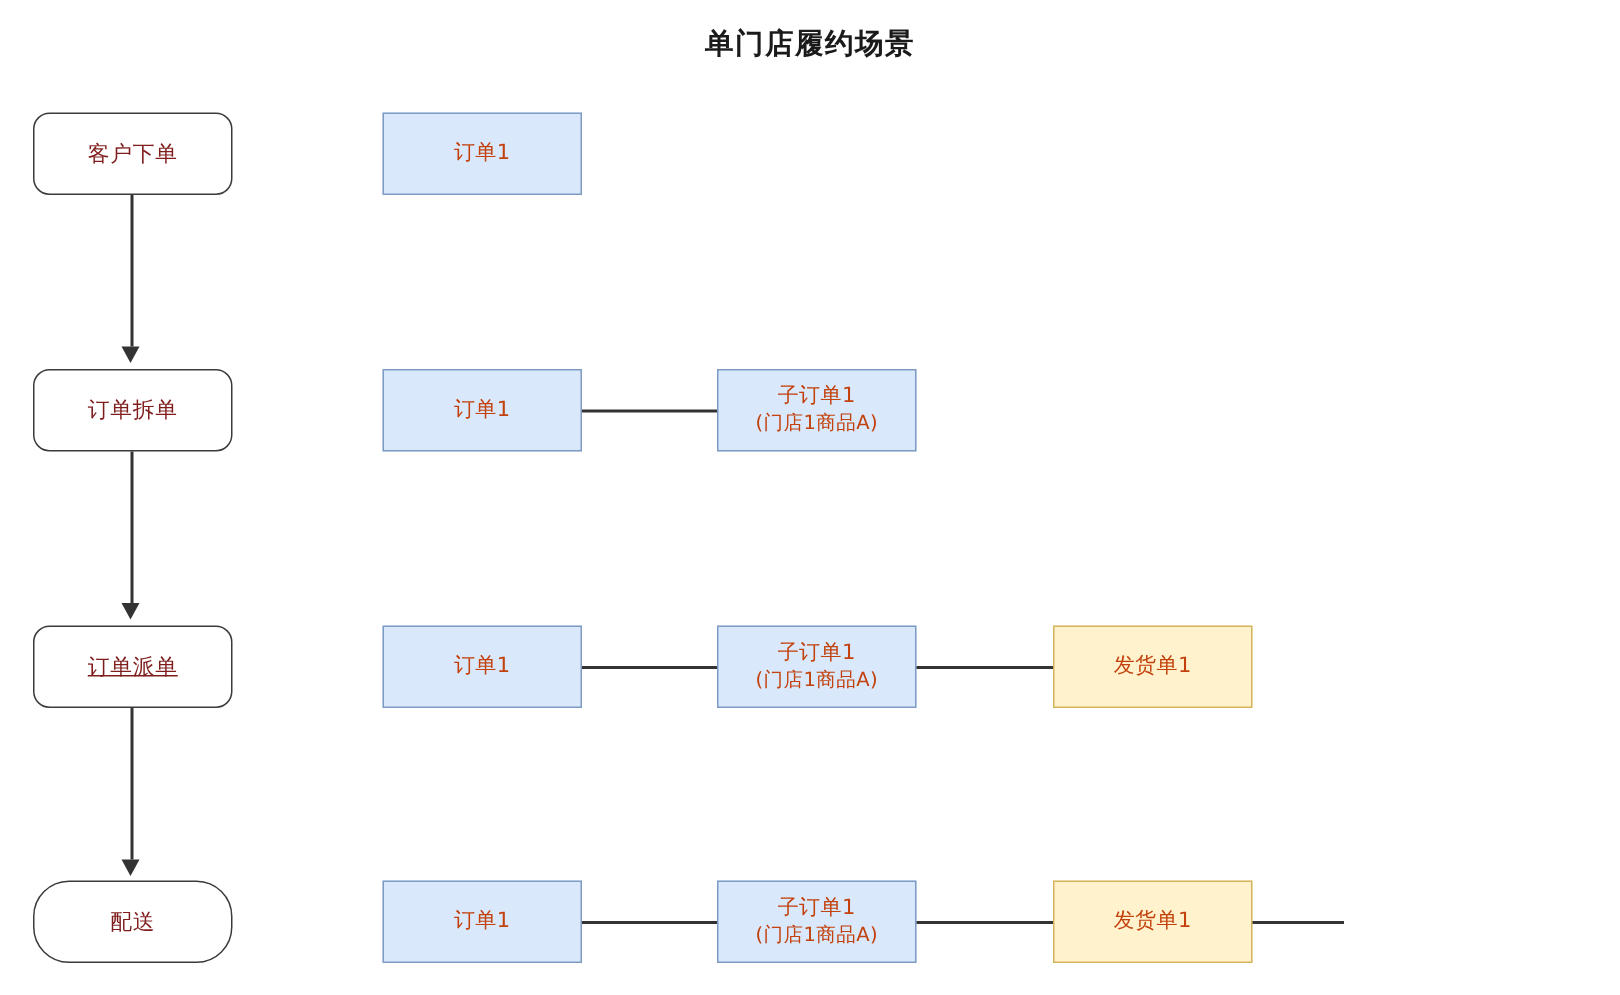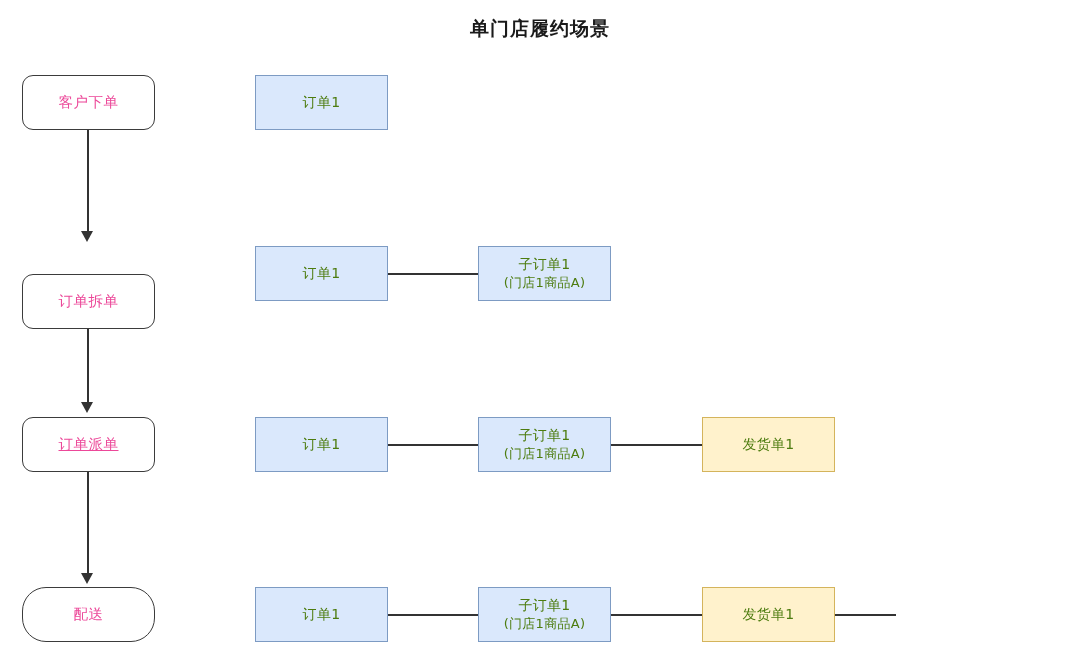--- a/index.html
+++ b/index.html
@@ -36,38 +36,38 @@
     width: 133px;
     height: 55px;
     box-sizing: border-box;
     border: 1.4px solid #3b3b3b;
     border-radius: 11px;
     background: #ffffff;
     display: flex;
     align-items: center;
     justify-content: center;
     font-size: 14.5px;
-    color: #ec4899;
+    color: #7f1d1d;
     letter-spacing: 0.5px;
   }
   
   .node {
     position: absolute;
     width: 133px;
     height: 55px;
     box-sizing: border-box;
     border-width: 1.3px;
     border-style: solid;
     display: flex;
     flex-direction: column;
     align-items: center;
     justify-content: center;
     font-size: 14px;
     line-height: 1.35;
-    color: #4d7c0f;
+    color: #c2410c;
     letter-spacing: 0.3px;
     text-align: center;
   }
   .node .l2 { font-size: 13px; }
   .node.blue  { background: #dae8fc; border-color: #7d9bc3; }
   .node.cream { background: #fff2cc; border-color: #d4b45c; }
   .node.green { background: #d5e8d4; border-color: #85ad85; }
 
   
   .hline {
@@ -106,21 +106,21 @@
   <div class="arrowhead" style="left:81px; top:573px;"></div>
 
   <div class="stage-box" style="left:22px; top:75px;">
     <span>客户下单</span>
   </div>
 
   <div class="node blue" style="left:255px; top:75px;">
     <span class="l1">订单1</span>
   </div>
 
-  <div class="stage-box" style="left:22px; top:246px;margin-top:28px;">
+  <div class="stage-box" style="left:22px; top:246px;">
     <span>订单拆单</span>
   </div>
 
   <div class="node blue" style="left:255px; top:246px;">
     <span class="l1">订单1</span>
   </div>
 
   <div class="hline" style="left:388px; top:273px; width:90px;"></div>
 
   <div class="node blue" style="left:478px; top:246px;">

